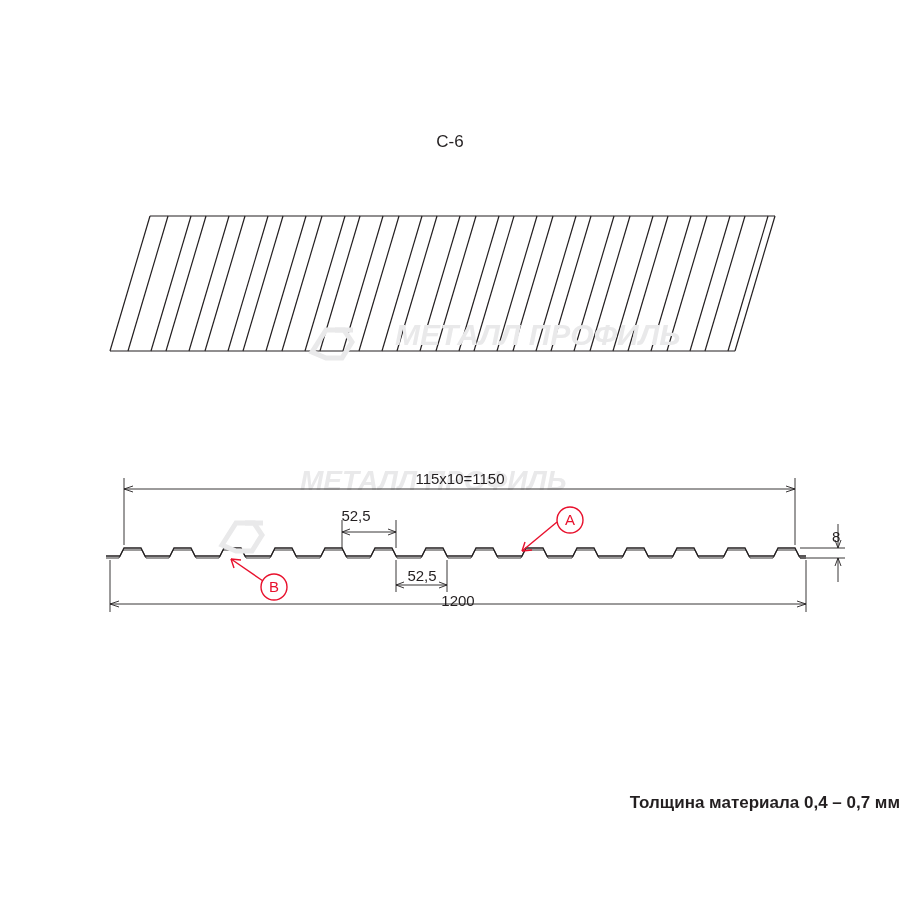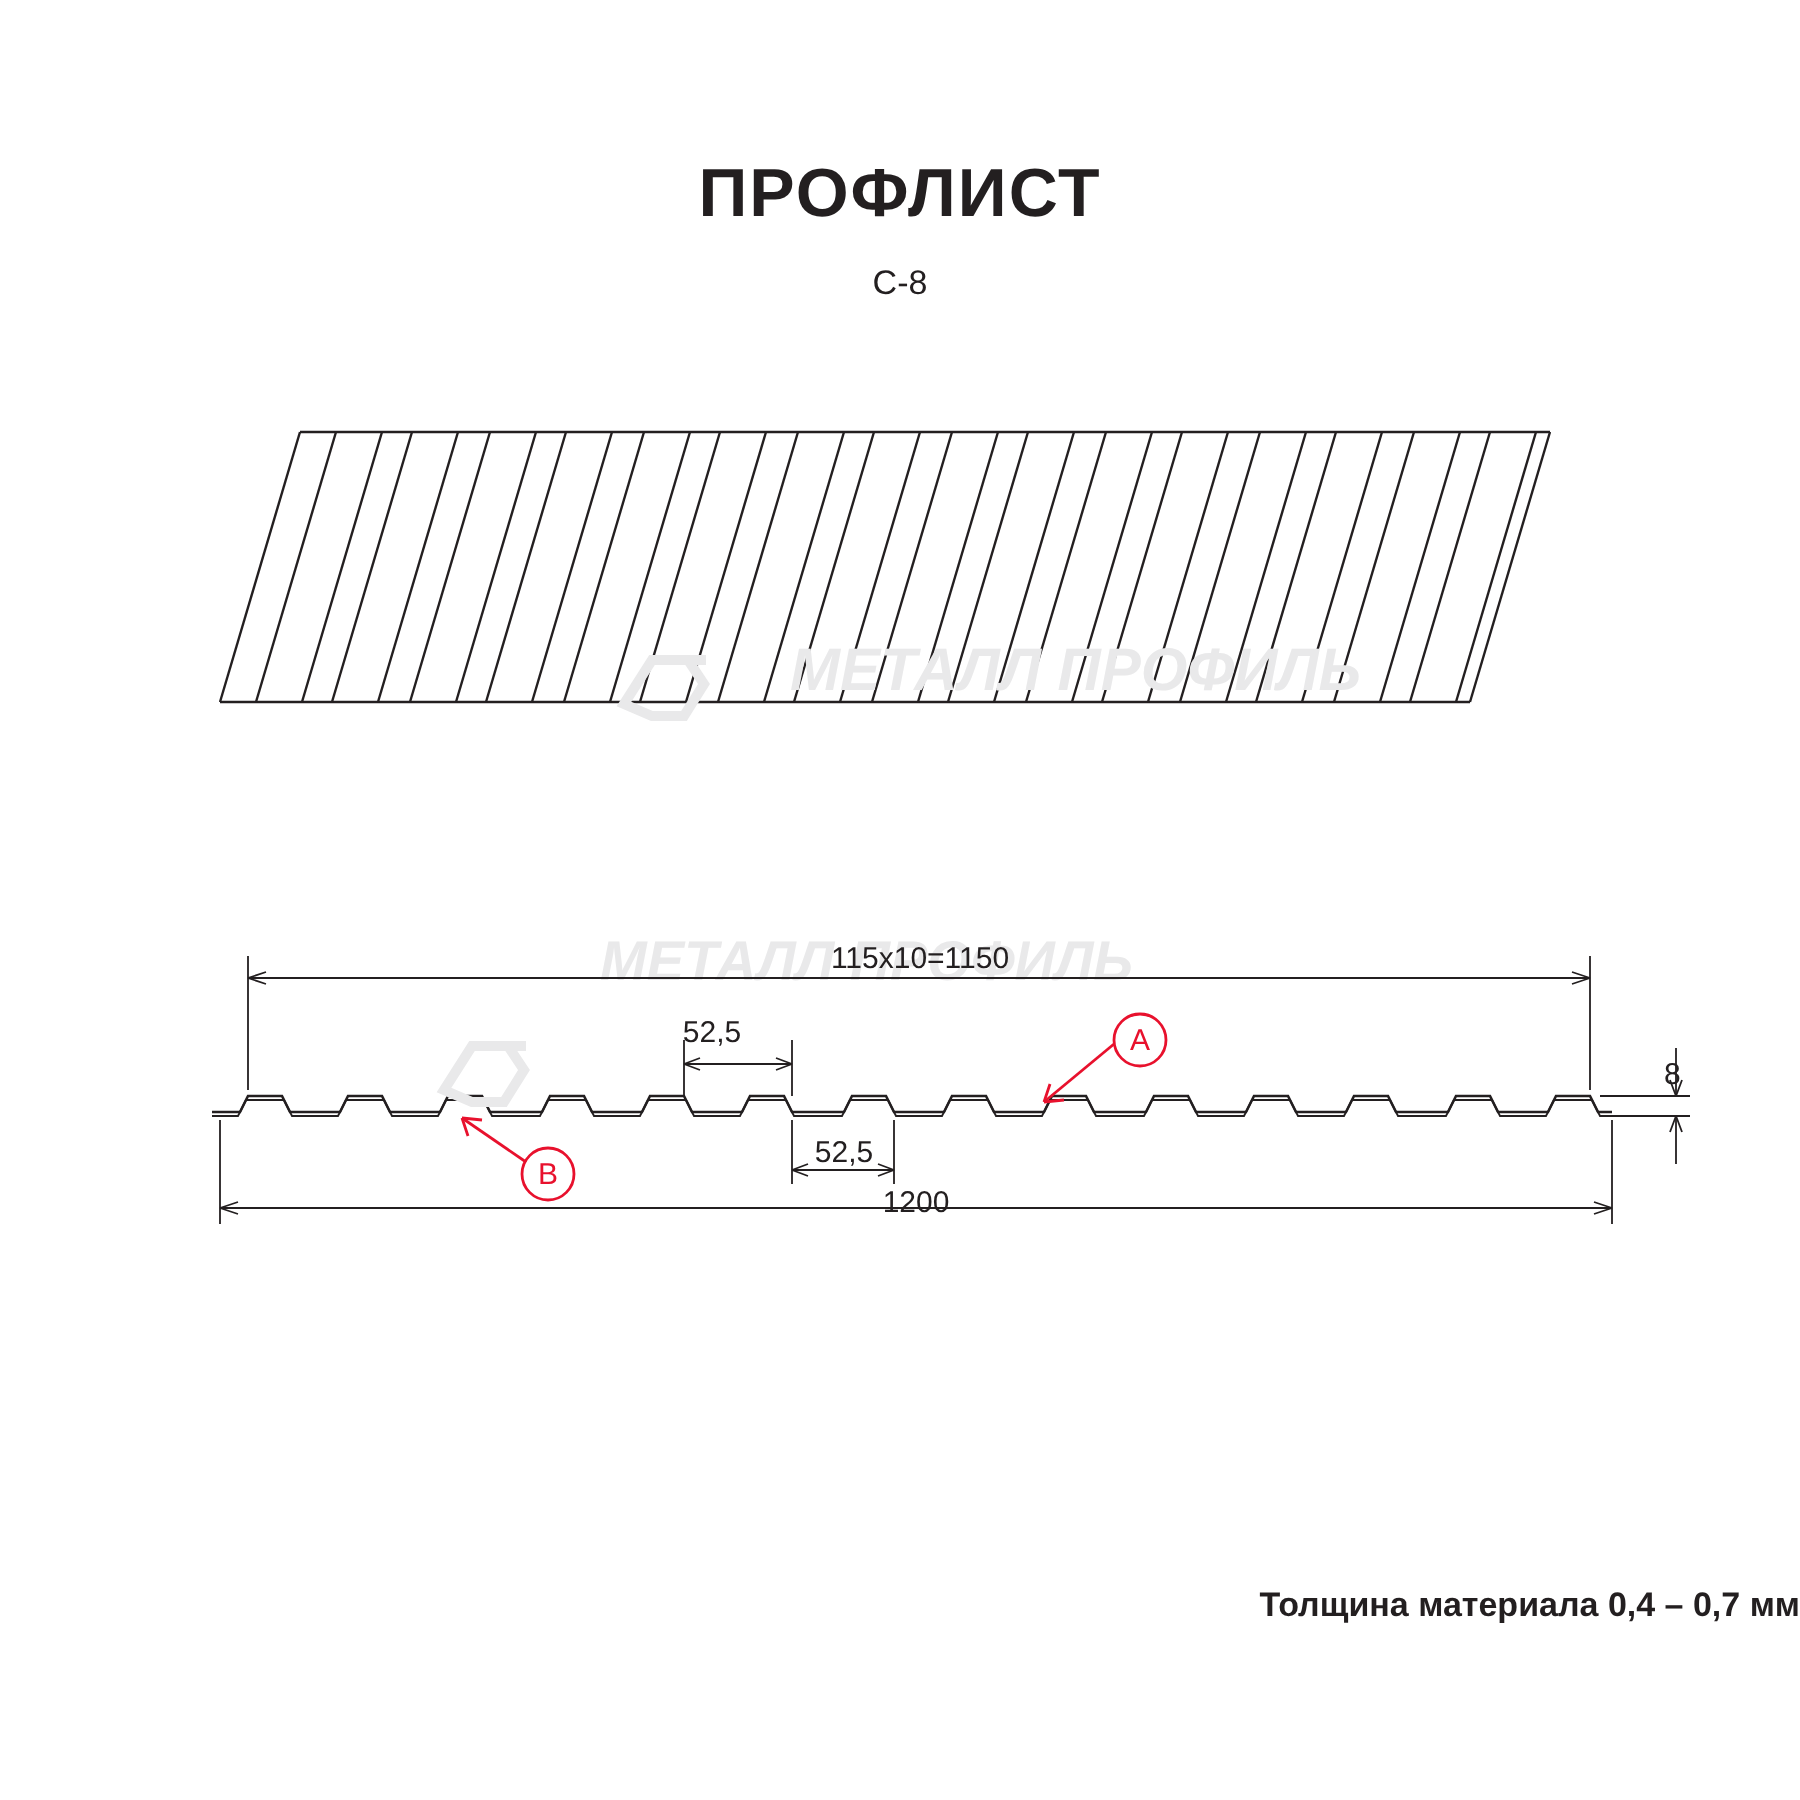--- a/index.html
+++ b/index.html
@@ -66,22 +66,21 @@
     font-family: "Liberation Sans", sans-serif;
     font-size: 15px;
     fill: #e8112d;
   }
 </style>
 </head>
 <body>
 
 <div id="page">
 
-  <div class="title">ПРОФЛИСТ</div>
-  <div class="subtitle">С-8</div>
+  <div class="subtitle">С-6</div>
 
   <svg class="layer" width="900" height="900" viewBox="0 0 900 900">
 
     <g fill="none" stroke="#231f20" stroke-width="1.2" stroke-linejoin="round">
 
       <path d="M150 216 L775 216"></path>
       <path d="M110 351 L735 351"></path>
 
       <path d="M150 216 L110 351"></path>
       <path d="M775 216 L735 351"></path>

